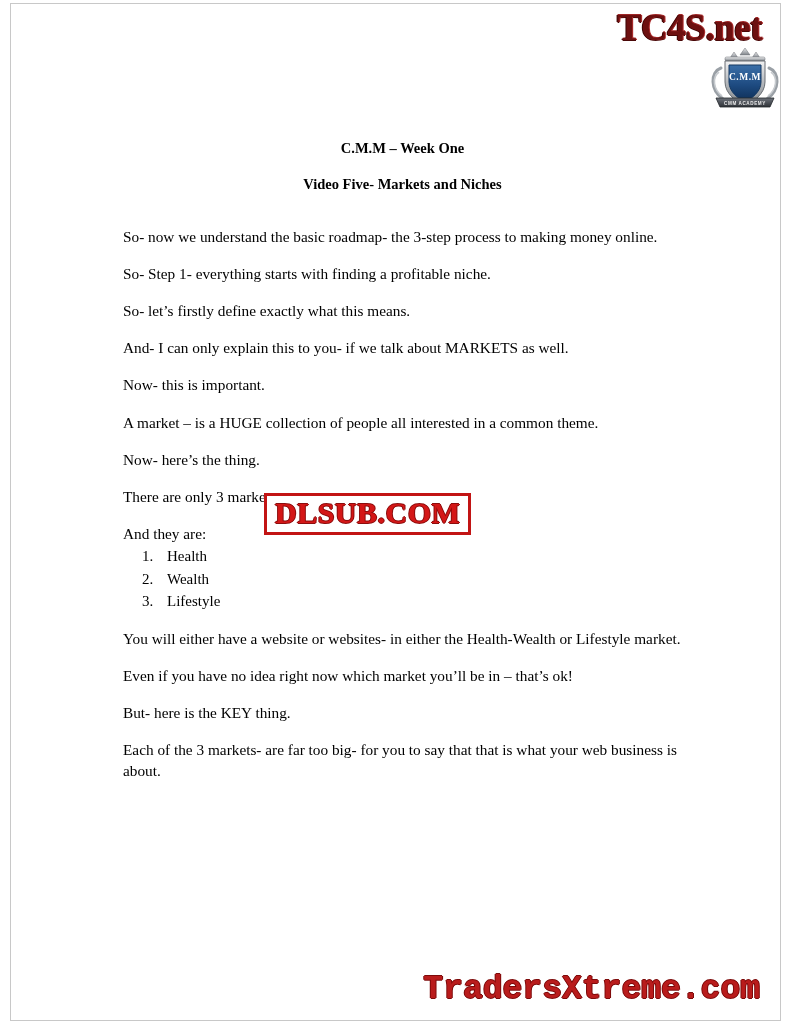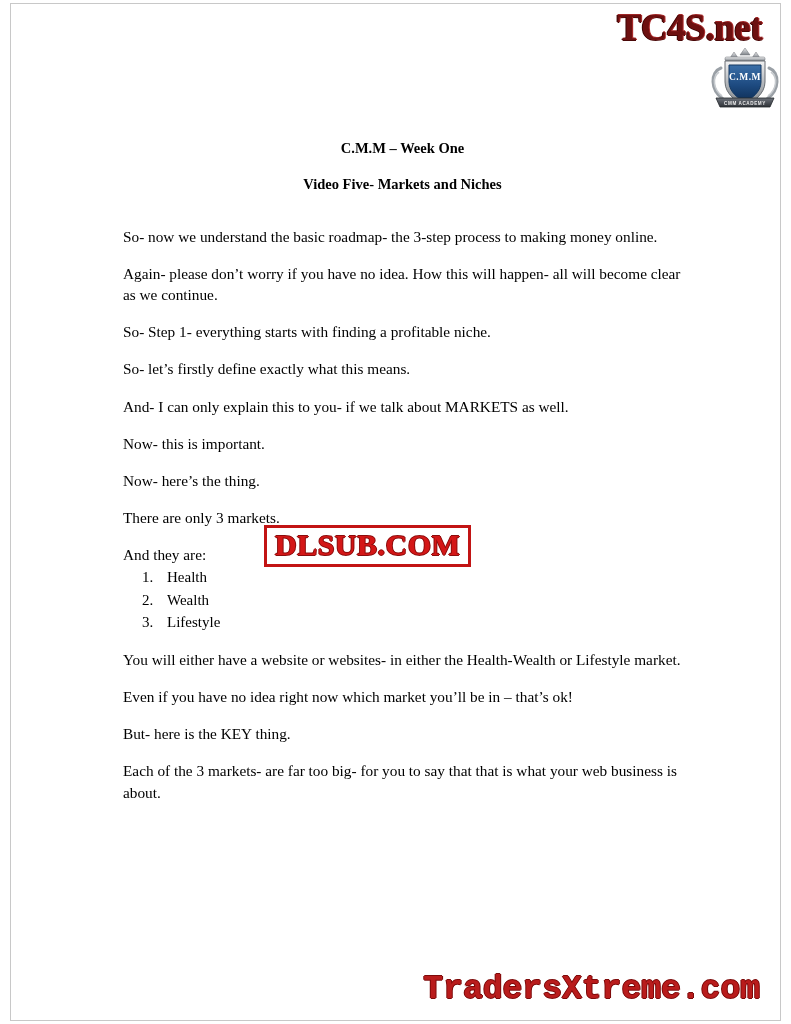--- a/index.html
+++ b/index.html
@@ -120,21 +120,20 @@
     color: #d41717;
     background: #ffffff;
     border: 3px solid #c21414;
     padding: 1px 8px 3px 8px;
     line-height: 1.05;
     text-shadow:
        1px 0 0 #8c0d0d,
       -1px 0 0 #8c0d0d,
        0 1px 0 #8c0d0d,
        0 -1px 0 #8c0d0d;
-    margin-top: 32px;
   }
 
   
   .footer-watermark {
     position: absolute;
     bottom: 16px;
     right: 24px;
     font-family: Liberation Mono, monospace;
     font-weight: bold;
     font-size: 33px;
@@ -196,25 +195,25 @@
         <text x="53" y="60.5" text-anchor="middle" font-family="Liberation Sans, sans-serif" font-size="4.6" font-weight="bold" fill="#e9e9e9" letter-spacing="0.6">CMM ACADEMY</text>
       </svg>
     </div>
   </div>
 
   <div class="doc-title">C.M.M – Week One</div>
   <div class="doc-subtitle">Video Five- Markets and Niches</div>
 
   <div class="body-text">
     <p>So- now we understand the basic roadmap- the 3-step process to making money online.</p>
-    <p>Again- please don’t worry if you have no idea. How this will happen- all will become clear as we continue.</p>
     <p>So- Step 1- everything starts with finding a profitable niche.</p>
     <p>So- let’s firstly define exactly what this means.</p>
     <p>And- I can only explain this to you- if we talk about MARKETS as well.</p>
     <p>Now- this is important.</p>
+    <p>A market – is a HUGE collection of people all interested in a common theme.</p>
     <p>Now- here’s the thing.</p>
 
     <p class="tight">There are only 3 markets.</p>
     <p class="tight">And they are:</p>
 
     <ol>
       <li>Health</li>
       <li>Wealth</li>
       <li>Lifestyle</li>
     </ol>

